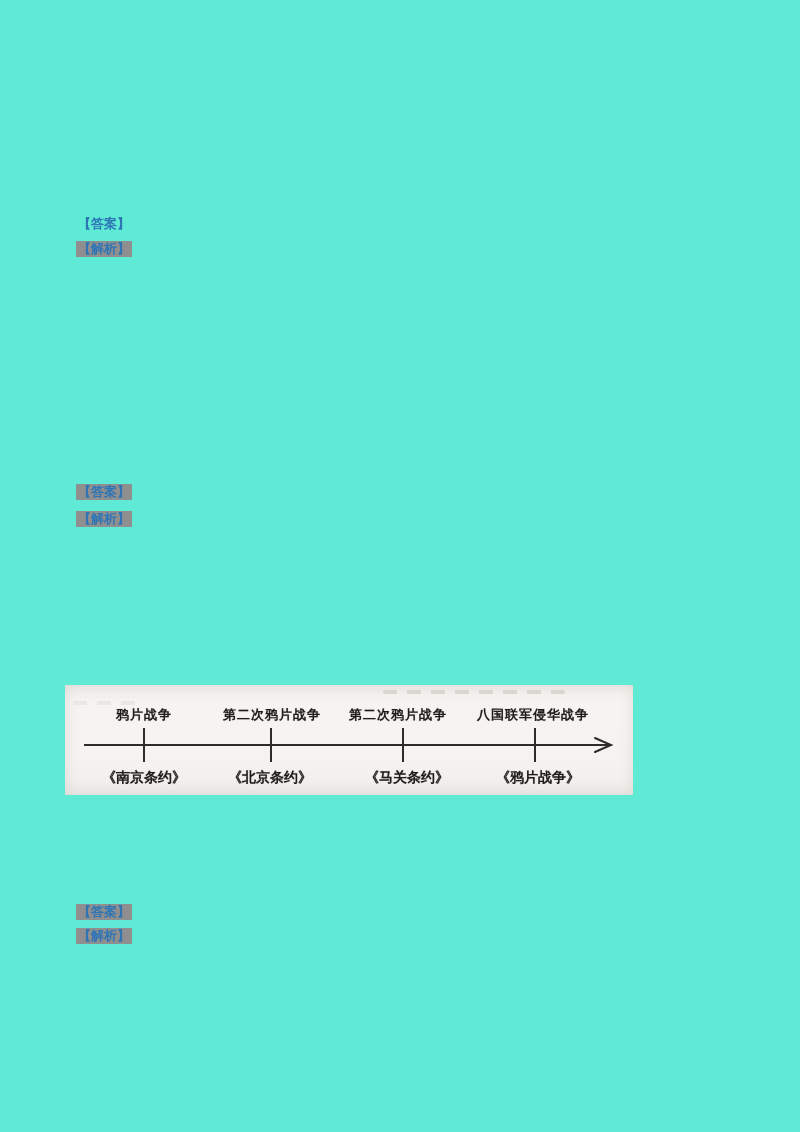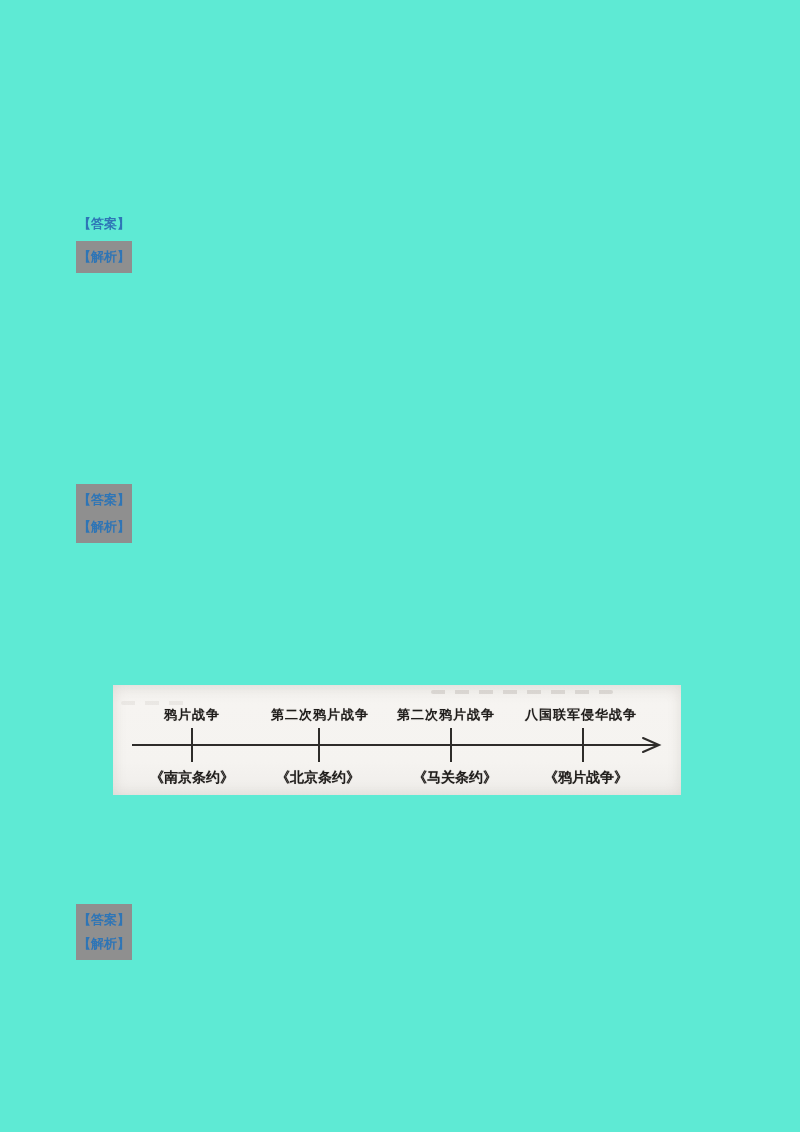--- a/index.html
+++ b/index.html
@@ -22,35 +22,34 @@
     left: 78px;
     font-size: 13px;
     line-height: 16px;
     font-weight: bold;
     letter-spacing: 0px;
     color: #2e75b6;
     white-space: nowrap;
   }
   .tag.hl {
     background: #8f8f8f;
-    padding: 8px 2px;
+    padding: 0 2px;
     margin-left: -2px;
   }
 
   
   .figure {
     position: absolute;
     left: 65px;
     top: 685px;
     width: 568px;
     height: 110px;
     background: linear-gradient(180deg, #f1efec 0%, #f6f4f1 18%, #f5f3f0 70%, #efedea 100%);
     box-shadow: inset 0 0 14px rgba(120,110,100,0.18);
     overflow: hidden;
-    margin-left: 48px;
   }
   .smudge {
     position: absolute;
     height: 4px;
     background: repeating-linear-gradient(90deg,
       #c7c2bd 0px, #c7c2bd 14px,
       rgba(0,0,0,0) 14px, rgba(0,0,0,0) 24px);
     opacity: 0.55;
     border-radius: 2px;
   }

